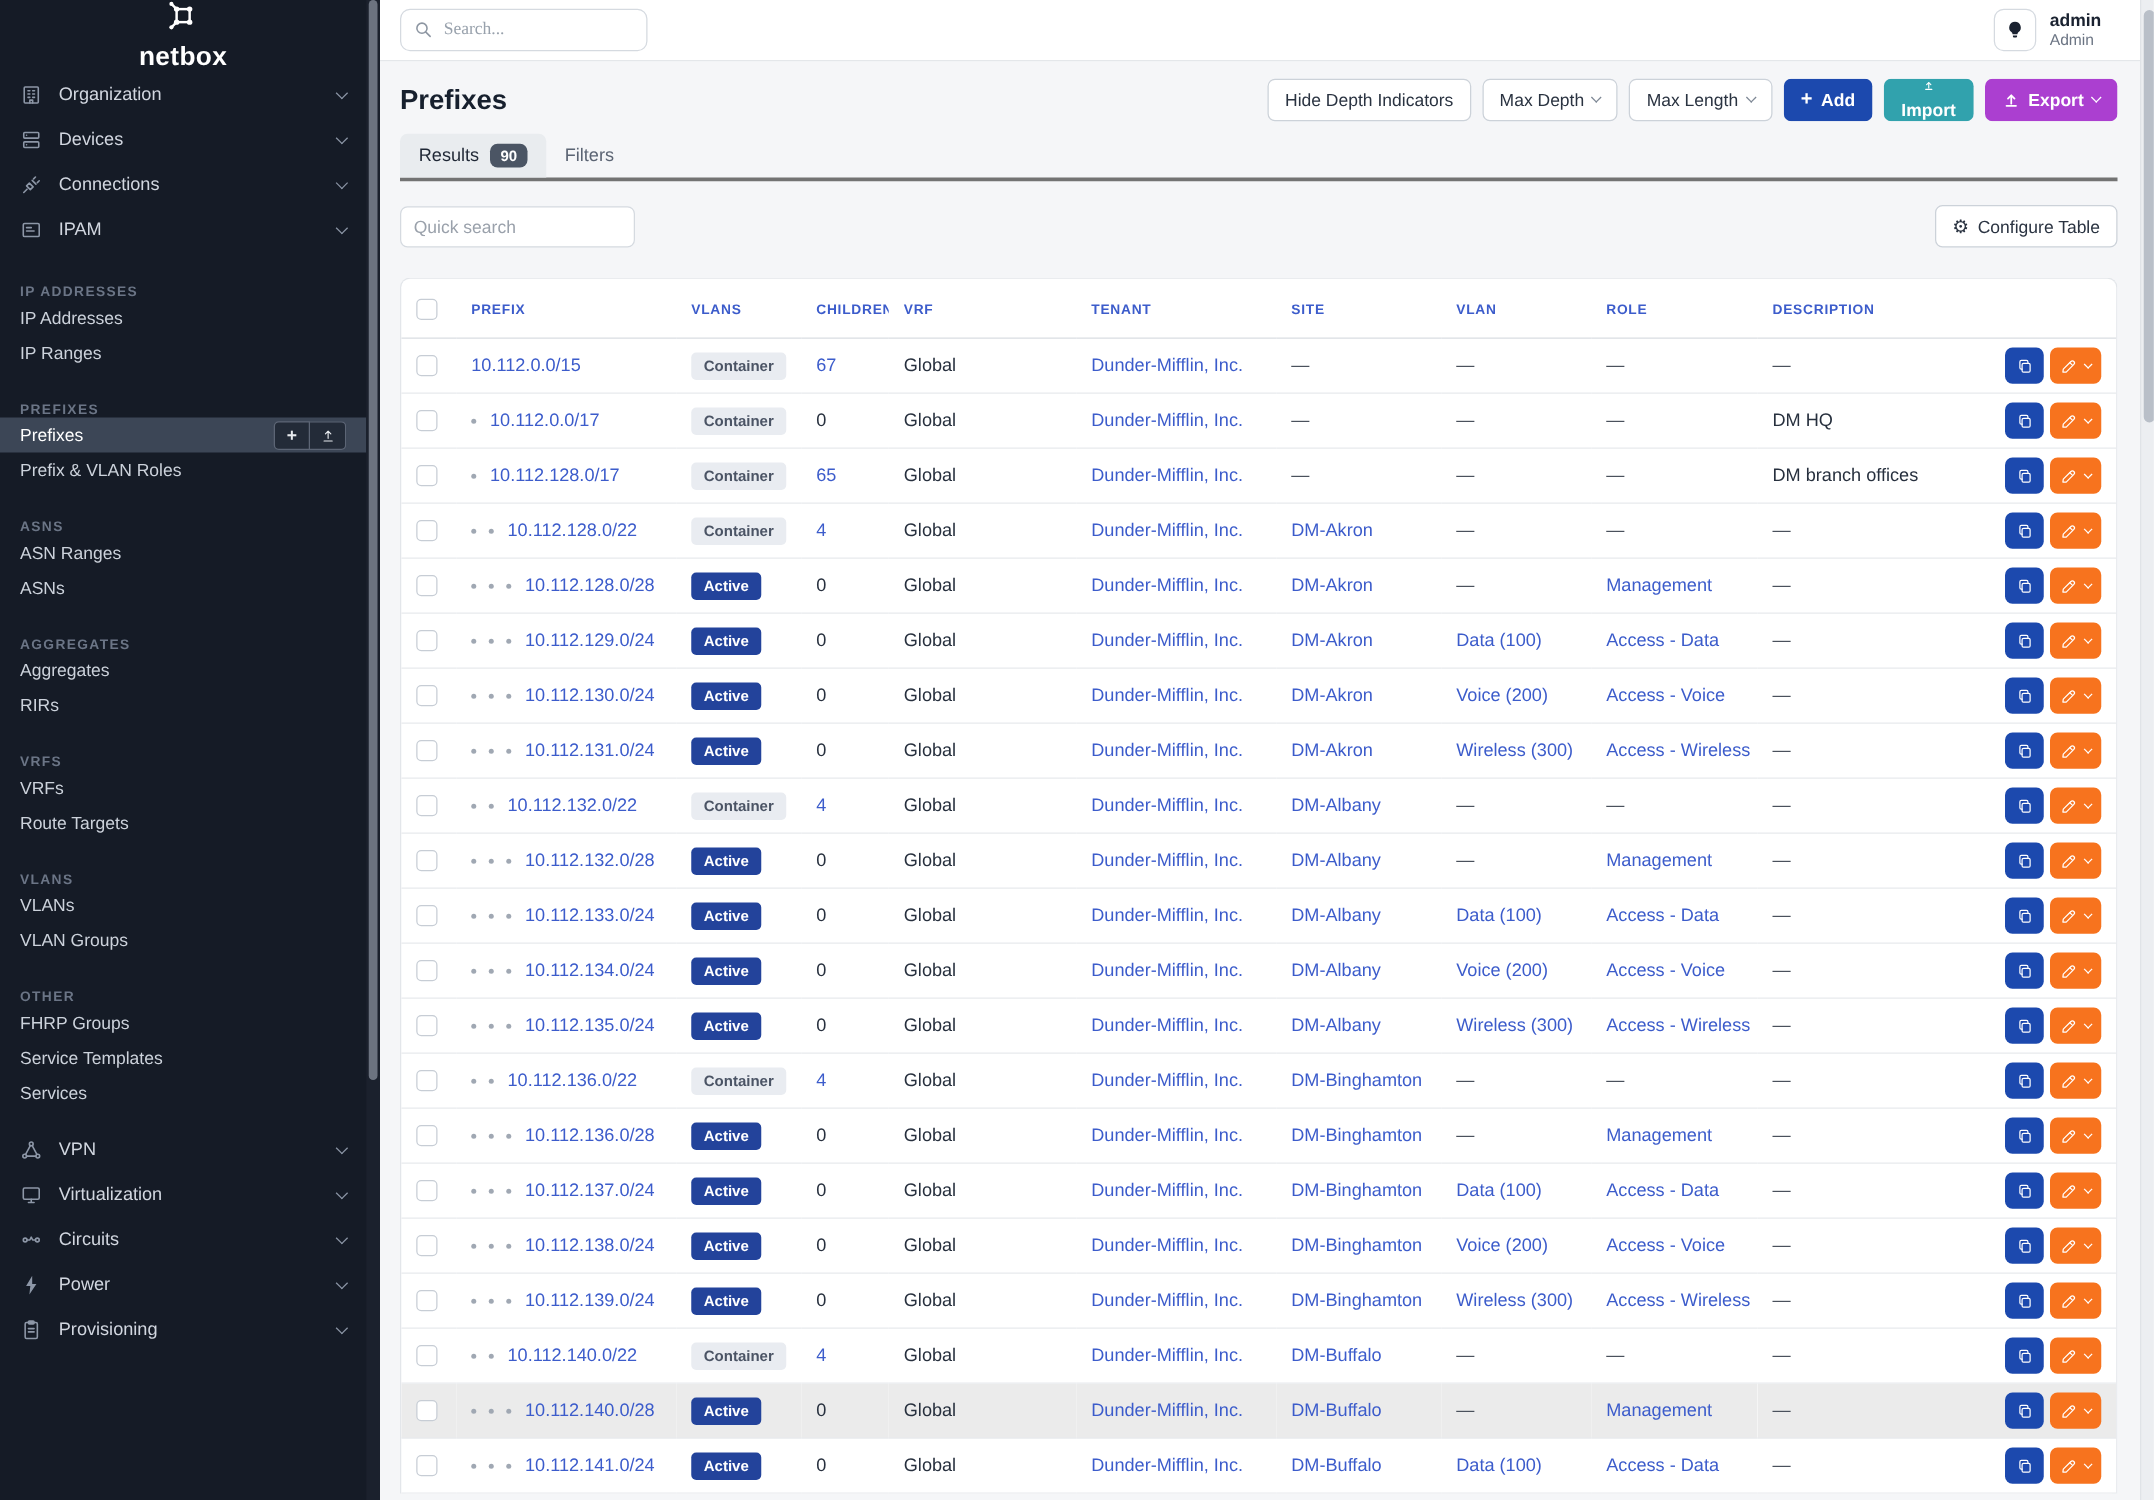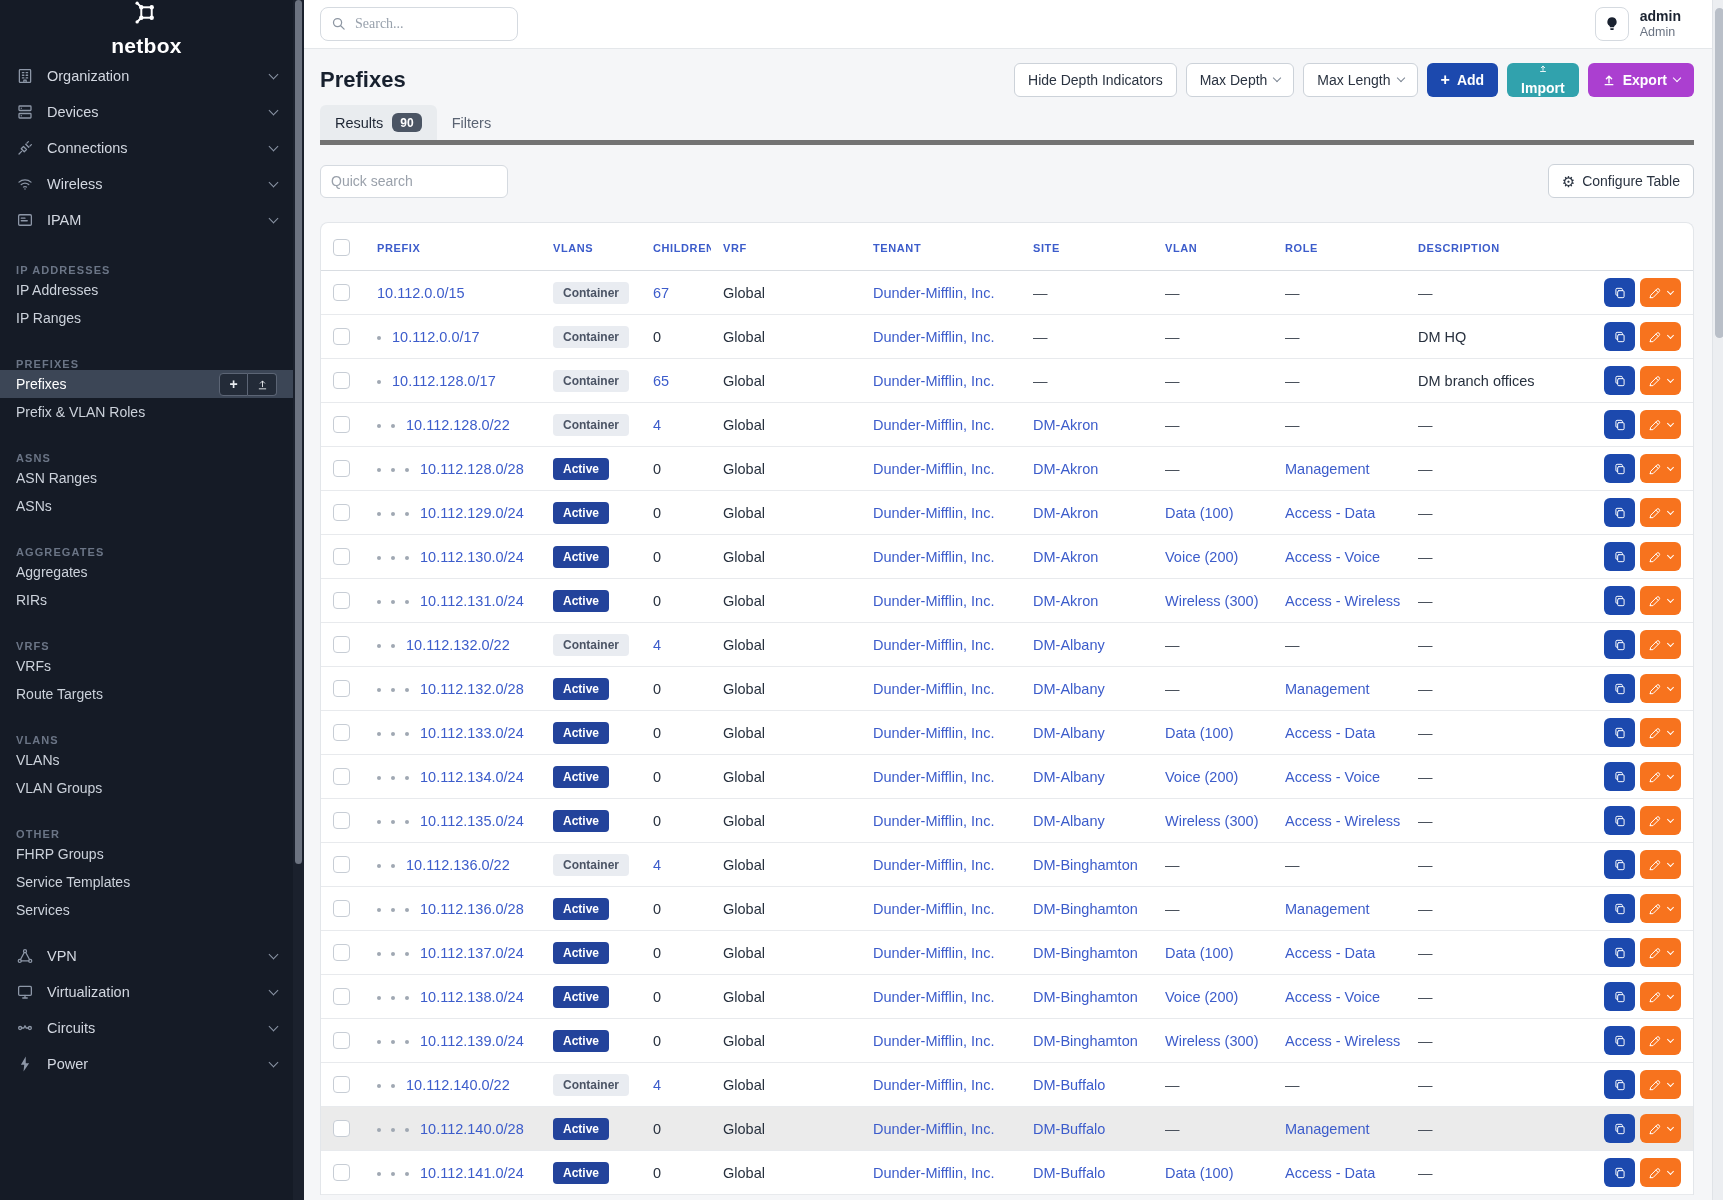--- a/index.html
+++ b/index.html
@@ -90,21 +90,21 @@
   }
   .btn-outline { background:#fff; border-color:#ccd2d9; color:#2a3341; }
   .btn-outline .chev { border-color:#7d8794; width:6px; height:6px; }
   .btn-primary { background:#1c49ae; color:#fff; font-weight:600; }
   .btn-teal { background:#31a2ad; color:#fff; font-weight:600;flex-direction:column; }
   .btn-purple { background:#ab3fd0; color:#fff; font-weight:600; }
   .btn .wchev { border-color:#fff; width:6px; height:6px; }
   .btn svg { width:14px; height:14px; }
   .plus-glyph { font-size:16px; font-weight:700; line-height:1; }
   
-  .tabs { margin-top:13px; display:flex; align-items:flex-end; border-bottom:5px solid #737373; height:35px; }
+  .tabs { margin-top:13px; display:flex; align-items:flex-end; border-bottom:3px solid #737373; height:35px; }
   .tab {
     height:35px; display:flex; align-items:center; gap:9px; padding:0 15px;
     font-size:14.5px; color:#5b6473; cursor:pointer;
   }
   .tab.active { background:#e9ecef; border-radius:6px 6px 0 0; color:#1f2735; }
   .tab-badge {
     background:#4b5564; color:#fff; font-size:12px; font-weight:700;
     padding:2.5px 8px; border-radius:6px;
   }
   
@@ -209,33 +209,20 @@
         <div class="nav-item">
           <span class="nav-icon">
             <svg viewBox="0 0 24 24" fill="none" stroke="currentColor" stroke-width="1.7" stroke-linecap="round" stroke-linejoin="round">
               <path d="M4 20l3.5-3.5"></path>
               <path d="M7 13l4 4 3-3-4-4z"></path>
               <path d="M13 7l4 4"></path>
               <path d="M14.5 5.5l2-2M18.5 9.5l2-2"></path>
             </svg>
           </span>
           <span>Connections</span>
-          <span class="spacer"></span>
-          <span class="chev"></span>
-        </div>
-        <div class="nav-item">
-          <span class="nav-icon">
-            <svg viewBox="0 0 24 24" fill="none" stroke="currentColor" stroke-width="1.7" stroke-linecap="round" stroke-linejoin="round">
-              <path d="M4 9.5a12 12 0 0 1 16 0"></path>
-              <path d="M7 12.8a8 8 0 0 1 10 0"></path>
-              <path d="M10 16a4 4 0 0 1 4 0"></path>
-              <circle cx="12" cy="18.6" r="1" fill="currentColor" stroke="none"></circle>
-            </svg>
-          </span>
-          <span>Wireless</span>
           <span class="spacer"></span>
           <span class="chev"></span>
         </div>
         <div class="nav-item">
           <span class="nav-icon">
             <svg viewBox="0 0 24 24" fill="none" stroke="currentColor" stroke-width="1.7" stroke-linecap="round" stroke-linejoin="round">
               <rect x="3.5" y="5" width="17" height="14" rx="1.5"></rect>
               <path d="M7 9.5h5M7 13h8"></path>
             </svg>
           </span>
@@ -344,20 +331,32 @@
             <span class="spacer"></span>
             <span class="chev"></span>
           </div>
           <div class="nav-item">
             <span class="nav-icon">
               <svg viewBox="0 0 24 24" fill="none" stroke="currentColor" stroke-width="1.7" stroke-linecap="round" stroke-linejoin="round">
                 <path d="M13 2L6.5 13H11l-1 9 7.5-11H13z" fill="currentColor" stroke="none"></path>
               </svg>
             </span>
             <span>Power</span>
+            <span class="spacer"></span>
+            <span class="chev"></span>
+          </div>
+          <div class="nav-item">
+            <span class="nav-icon">
+              <svg viewBox="0 0 24 24" fill="none" stroke="currentColor" stroke-width="1.7" stroke-linecap="round" stroke-linejoin="round">
+                <rect x="5.5" y="4" width="13" height="17" rx="1.5"></rect>
+                <rect x="9" y="2.5" width="6" height="3" rx="1"></rect>
+                <path d="M9 10.5h6M9 14h6"></path>
+              </svg>
+            </span>
+            <span>Provisioning</span>
             <span class="spacer"></span>
             <span class="chev"></span>
           </div>
         </div>
       </nav>
   </div>
   <div class="side-scroll">
     <div class="side-thumb"></div>
   </div>
 </aside>

